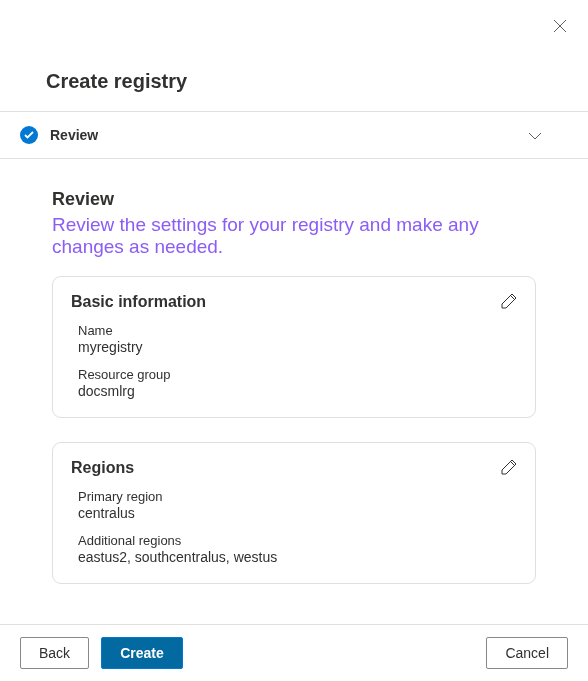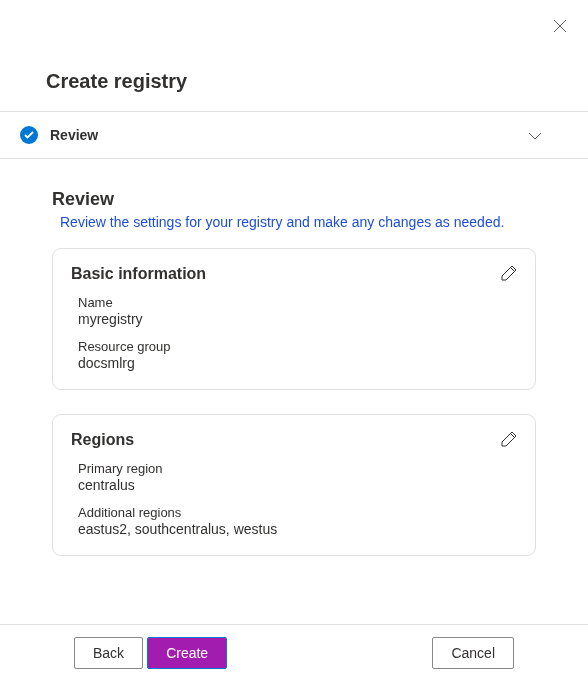--- a/index.html
+++ b/index.html
@@ -60,24 +60,23 @@
       padding: 30px 52px 0 52px;
       overflow-y: auto;
       height: 458px;
     }
     .section-title {
       font-size: 18px;
       font-weight: 600;
       margin-bottom: 4px;
     }
     .section-desc {
-      font-size: 14px;
-      color: #1d4ed8;
+      font-size: 19px;
+      color: #8b5cf6;
       margin-bottom: 18px;
-      margin-left: 8px;
     }
     .card {
       border: 1px solid #e1dfdd;
       border-radius: 9px;
       padding: 16px 18px 18px 18px;
       margin-bottom: 24px;
       position: relative;
     }
     .card-title {
       font-size: 16px;
@@ -111,41 +110,41 @@
     .field-value {
       font-size: 14px;
       color: #323130;
     }
     .footer {
       position: absolute;
       bottom: 0;
       left: 0;
       right: 0;
       border-top: 1px solid #e1dfdd;
-      padding: 12px 74px;
-      display: flex;
-      gap: 4px;
+      padding: 12px 20px;
+      display: flex;
+      gap: 12px;
       background: #ffffff;
     }
     .btn {
       height: 32px;
       padding: 0 18px;
       font-size: 14px;
       font-family: inherit;
       border-radius: 2px;
       cursor: pointer;
       border: 1px solid #8a8886;
       background: #ffffff;
       color: #323130;
     }
     .btn-primary {
-      background: #a21caf;
+      background: #0369a1;
       border-color: #0078d4;
       color: #ffffff;
-      font-weight: 400;
+      font-weight: 700;
     }
     .spacer {
       flex: 1;
     }
   </style>
 </head>
 <body>
 
 <div class="close-btn">
   <span>

